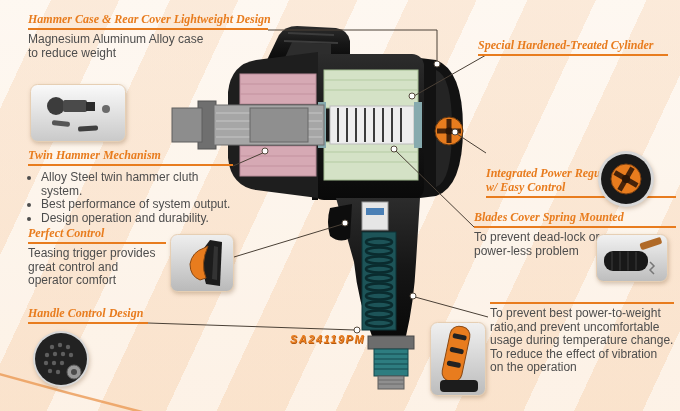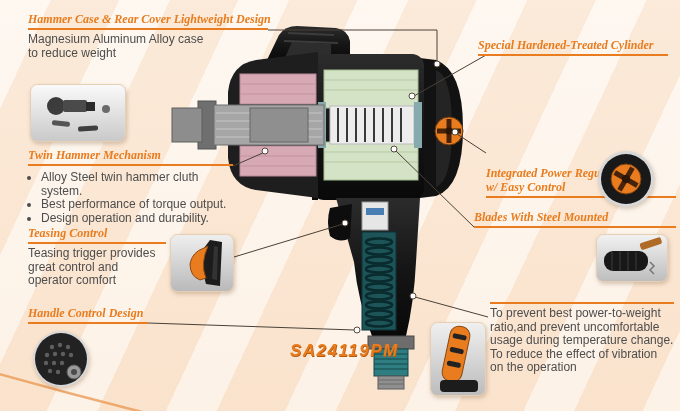--- a/index.html
+++ b/index.html
@@ -26,22 +26,22 @@
   .co-body {
     margin-top:3px; font-size:12px; line-height:13.5px;
     color:var(--text,#4d4d4d); white-space:pre-line;
   }
   .co-bullets {
     margin-top:5px; padding-left:13px; list-style:disc outside;
     font-size:12px; line-height:13.5px; color:var(--text,#4d4d4d);
   }
   .thumb { position:absolute; z-index:3; filter:drop-shadow(1px 2px 2px rgba(90,50,10,0.25)); }
   .model {
-    position:absolute; z-index:3; left:290px; top:341px;
-    font-style:italic; font-weight:bold; font-size:17px; letter-spacing:1.5px;
+    position:absolute; z-index:3; left:290px; top:333px;
+    font-style:italic; font-weight:bold; font-size:11px; letter-spacing:1.5px;
     color:var(--accent,#e87c1e); text-shadow:0.6px 0.6px 0 #b55a10;
   }
 </style>
 </head>
 <body>
 
 <div class="stage">
 
   <svg class="art" width="680" height="411" viewBox="0 0 680 411">
     <defs>
@@ -161,27 +161,27 @@
     <div class="rule" style="width:240px"></div>
     <div class="co-body">Magnesium Aluminum Alloy case
 to reduce weight</div>
   </div>
 
   <div class="callout" style="left:28px; top:148px; width:215px">
     <div class="co-title">Twin Hammer Mechanism</div>
     <div class="rule" style="width:205px"></div>
     <ul class="co-bullets">
       <li>Alloy Steel twin hammer cluth system.</li>
-      <li>Best performance of torque output.</li>
+      <li>Best performance of system output.</li>
       <li>Design operation and durability.</li>
     </ul>
   </div>
 
   <div class="callout" style="left:28px; top:226px; width:145px">
-    <div class="co-title">Teasing Control</div>
+    <div class="co-title">Perfect Control</div>
     <div class="rule" style="width:138px"></div>
     <div class="co-body">Teasing trigger provides
 great control and
 operator comfort</div>
   </div>
 
   <div class="callout" style="left:28px; top:306px; width:145px">
     <div class="co-title">Handle Control Design</div>
     <div class="rule" style="width:120px"></div>
   </div>
@@ -191,22 +191,24 @@
     <div class="rule" style="width:190px"></div>
   </div>
 
   <div class="callout" style="left:486px; top:122px; width:192px">
     <div class="co-title two-line">Integrated Power Regulator
 w/ Easy Control</div>
     <div class="rule" style="width:190px"></div>
   </div>
 
   <div class="callout" style="left:474px; top:210px; width:204px">
-    <div class="co-title">Blades With Steel Mounted</div>
+    <div class="co-title">Blades Cover Spring Mounted</div>
     <div class="rule" style="width:202px"></div>
+    <div class="co-body">To prevent dead-lock or
+power-less problem</div>
   </div>
 
   <div class="callout" style="left:490px; top:300px; width:186px">
     <div class="rule" style="width:184px"></div>
     <div class="co-body">To prevent best power-to-weight
 ratio,and prevent uncomfortable
 usage during temperature change.
 To reduce the effect of vibration
 on the operation</div>
   </div>

